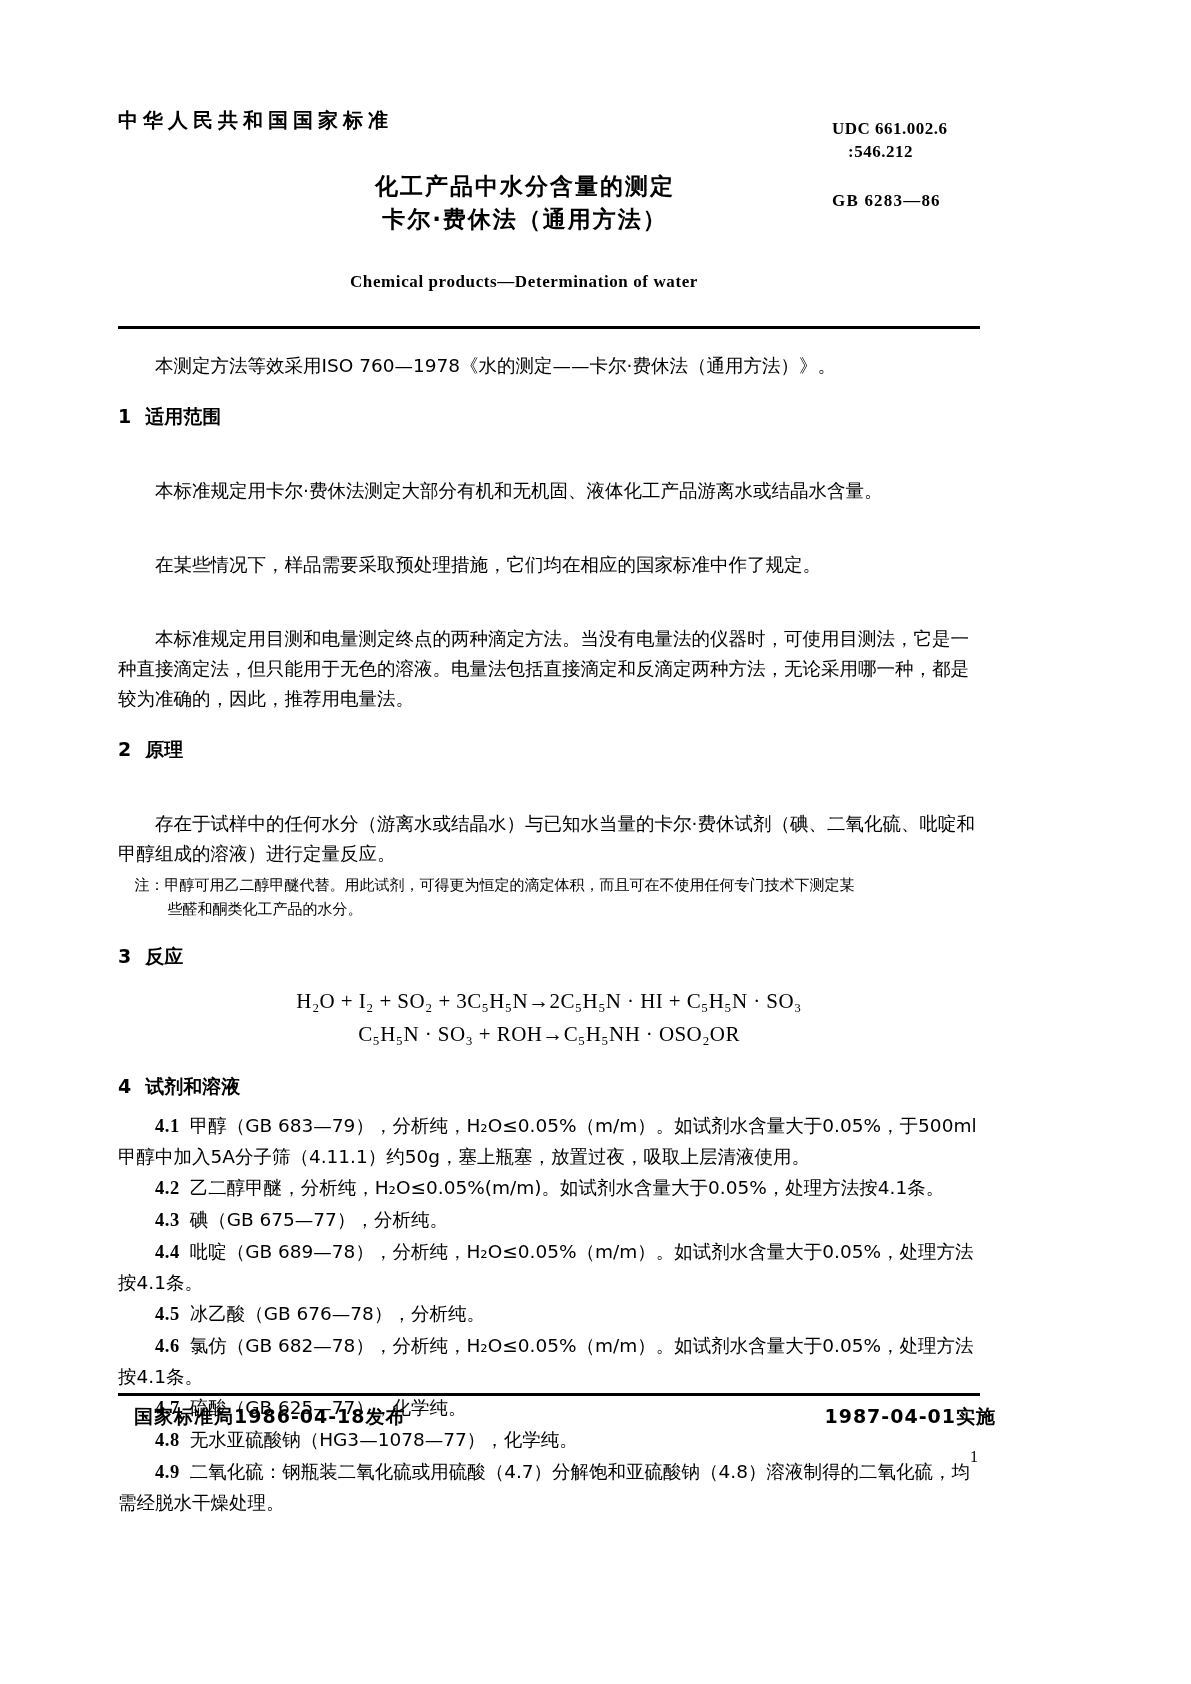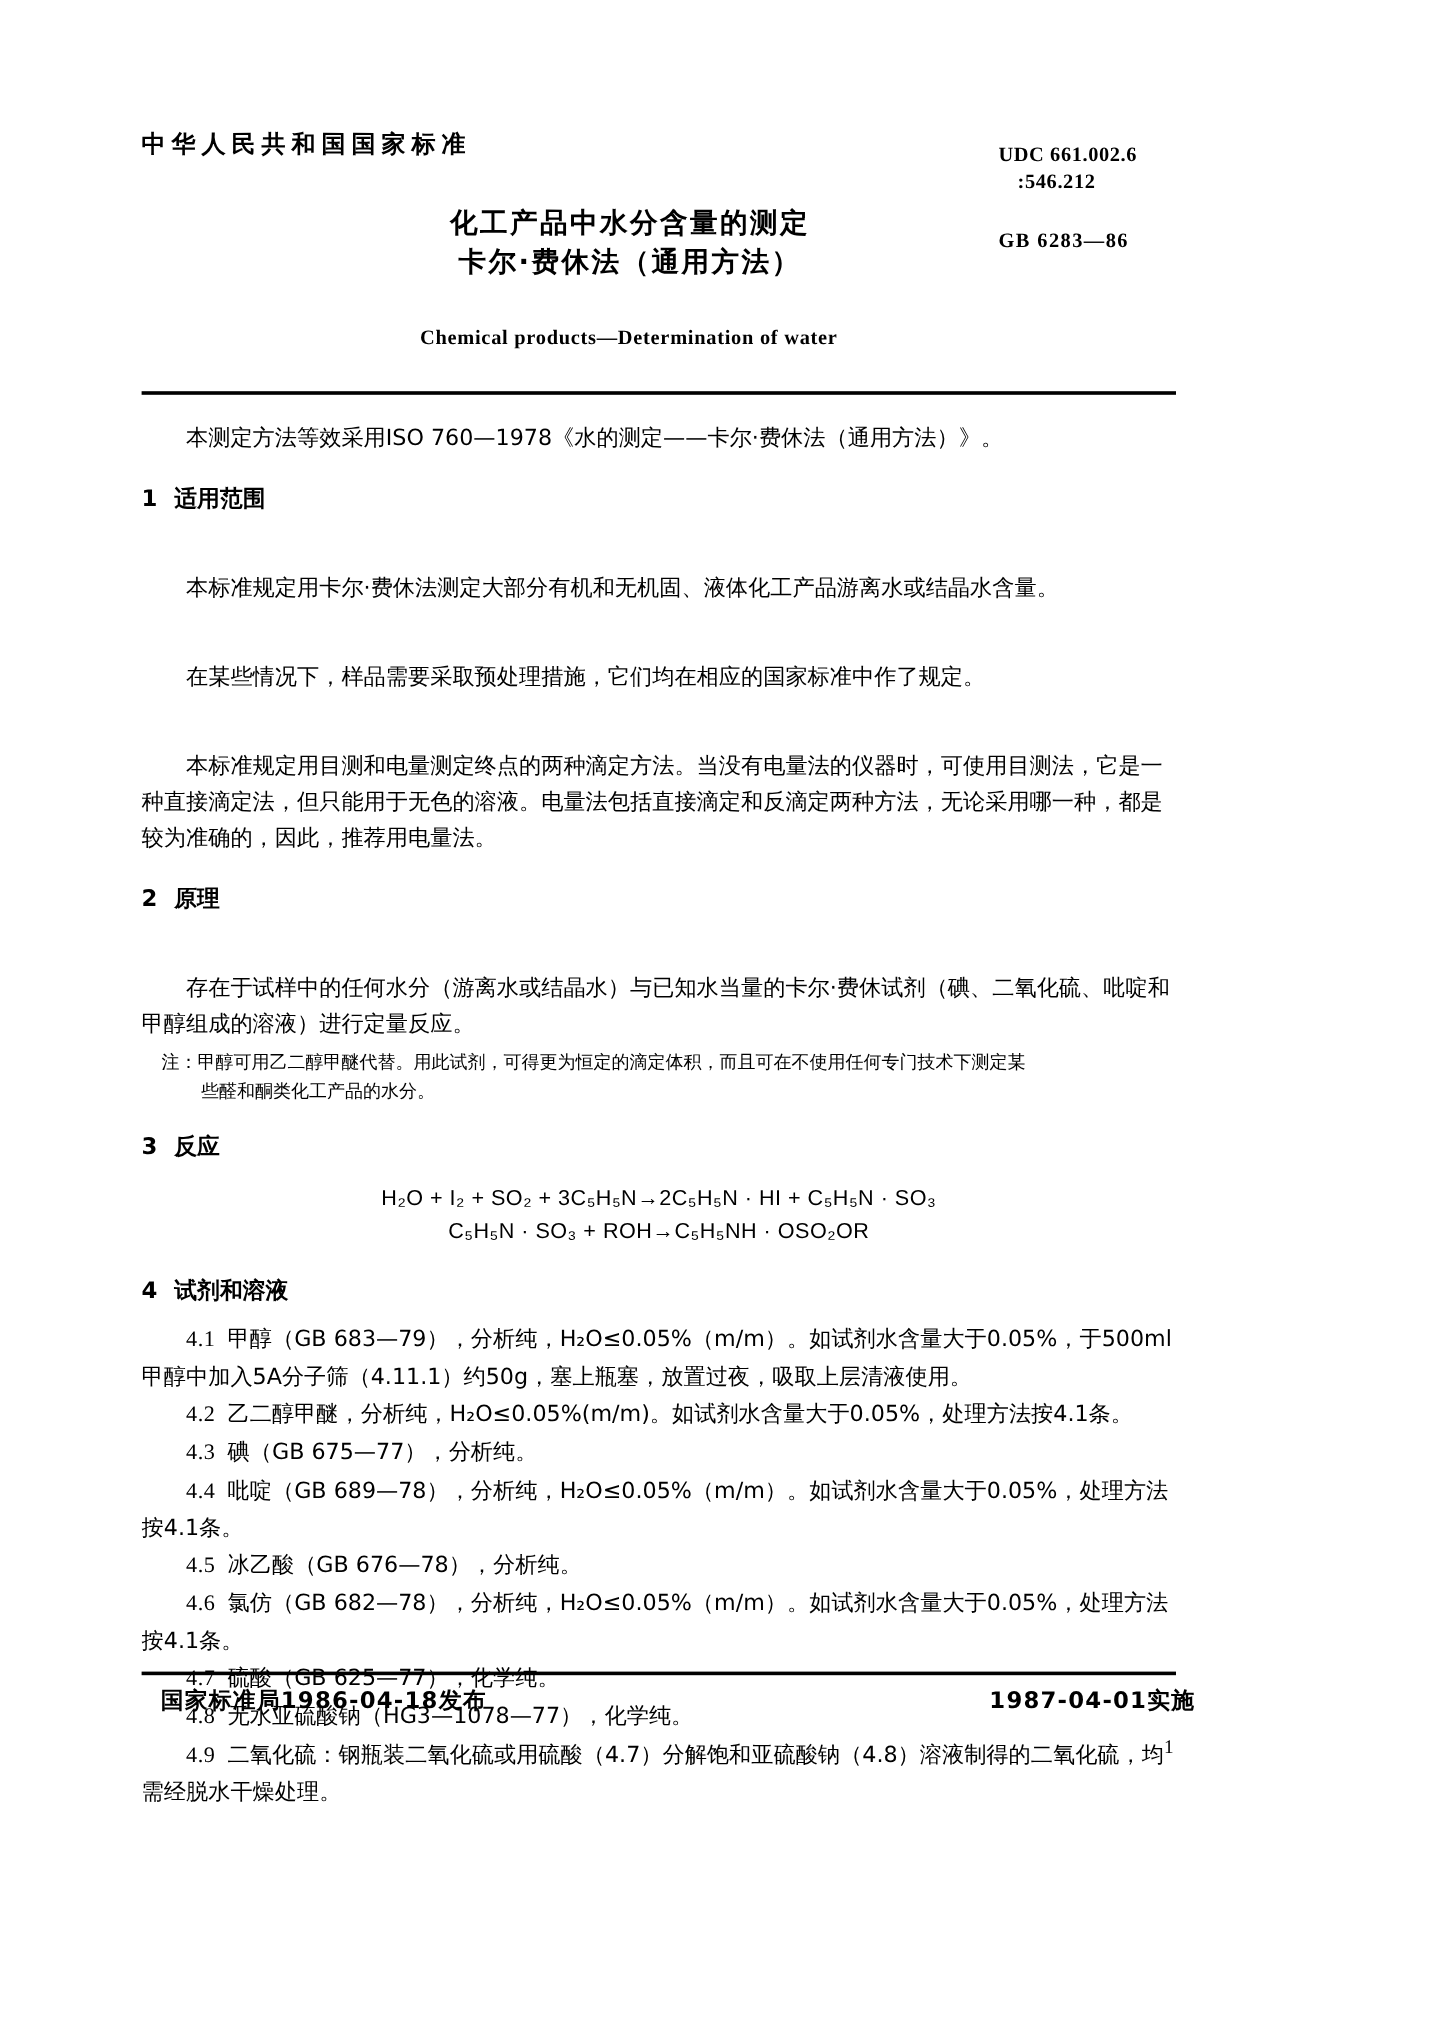--- a/index.html
+++ b/index.html
@@ -110,34 +110,34 @@
     margin-top: 4px;
     padding-left: 2.2em;
     text-indent: -1.1em;
   }
   .note .cont { display: block; text-indent: 0; padding-left: 1.1em; }
 
   
   .equations {
     margin: 14px 0 6px 0;
     text-align: center;
-    font-family: Liberation Sans, sans-serif;
-    font-size: 18px;
+    font-family: Liberation Serif, serif;
+    font-size: 21px;
     line-height: 1.55;
     letter-spacing: 0.4px;
   }
   .equations .eq { white-space: nowrap; }
 
   
   .item {
     text-indent: 2em;
     margin-bottom: 1px;
   }
   .item .idx {
-    font-weight: normal;
+    font-weight: bold;
     font-family: "Liberation Serif", serif;
     letter-spacing: 0.5px;
     margin-right: 10px;
   }
 
   
   .footer-rule {
     position: absolute;
     left: 0;
     top: 1393px;

